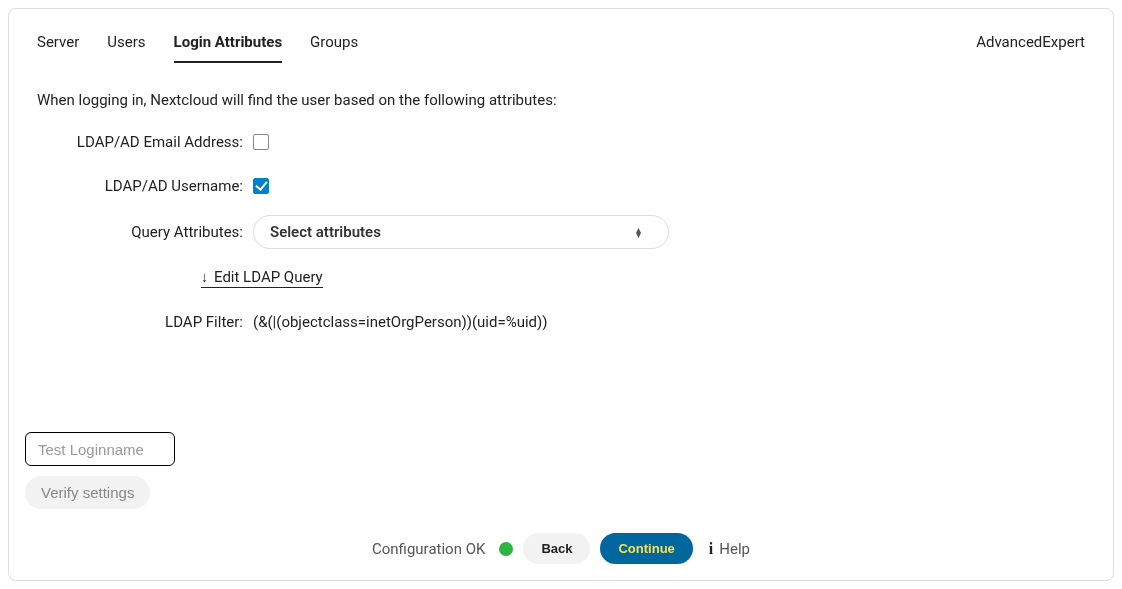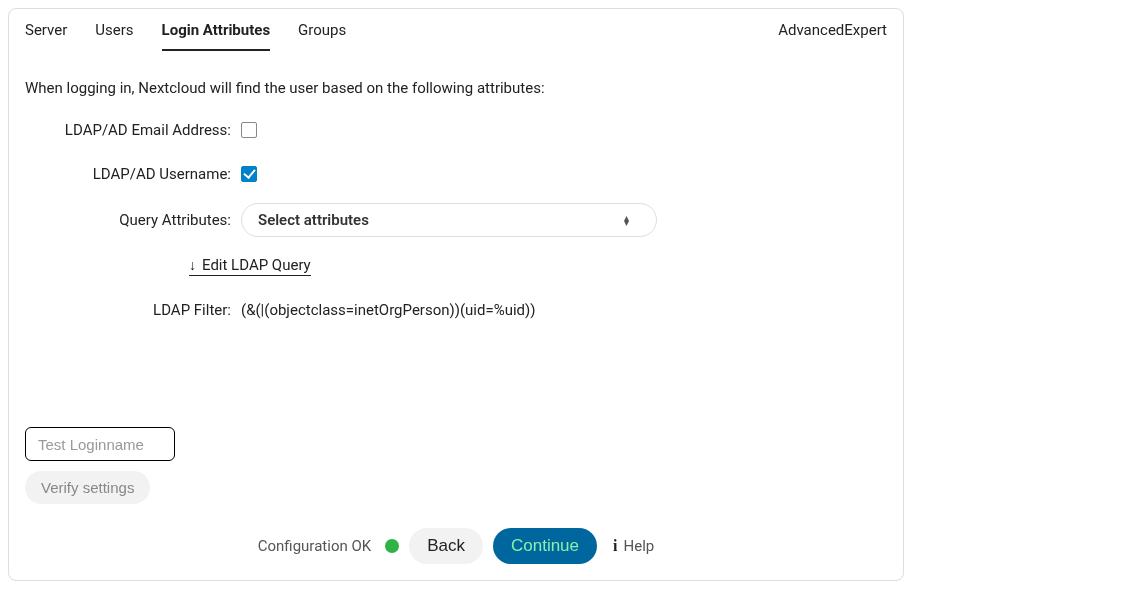--- a/index.html
+++ b/index.html
@@ -6,24 +6,24 @@
     body {
       font-family: -apple-system, BlinkMacSystemFont, "Segoe UI", Roboto, "Helvetica Neue", Arial, sans-serif;
       font-size: 15px;
       color: #222;
       background: #fff;
       padding: 8px;
     }
     .panel {
       border: 1px solid #ddd;
       border-radius: 8px;
-      width: 896px;
+      width: 1106px;
       height: 573px;
       position: relative;
-      padding: 0;
+      padding: 12px;
     }
     .tabbar {
       display: flex;
       align-items: flex-start;
       padding: 12px 16px 0 16px;
     }
     .tabs-left { display: flex; gap: 28px; }
     .tabs-right { margin-left: auto; display: flex; }
     .tab {
       padding: 0 0 10px 0;
@@ -165,26 +165,26 @@
       font-size: 15px;
     }
     .status-dot {
       width: 14px; height: 14px; border-radius: 50%;
       background: #2fb344;
     }
     .btn {
       border: none;
       border-radius: 18px;
       padding: 8px 18px;
-      font-size: 17px;
-      font-weight: 400;
+      font-size: 13px;
+      font-weight: 700;
       cursor: pointer;
     }
     .btn-back { background: #f2f2f2; color: #222; }
-    .btn-continue { background: #00679e; color: #86efac; }
+    .btn-continue { background: #00679e; color: #fde047; }
     .help {
       display: flex; align-items: center; gap: 6px;
       color: #555; font-size: 15px; cursor: pointer;
       margin-left: 6px;
     }
     .info-i {
       font-family: Georgia, serif;
       font-weight: bold;
       font-size: 16px;
       color: #222;

